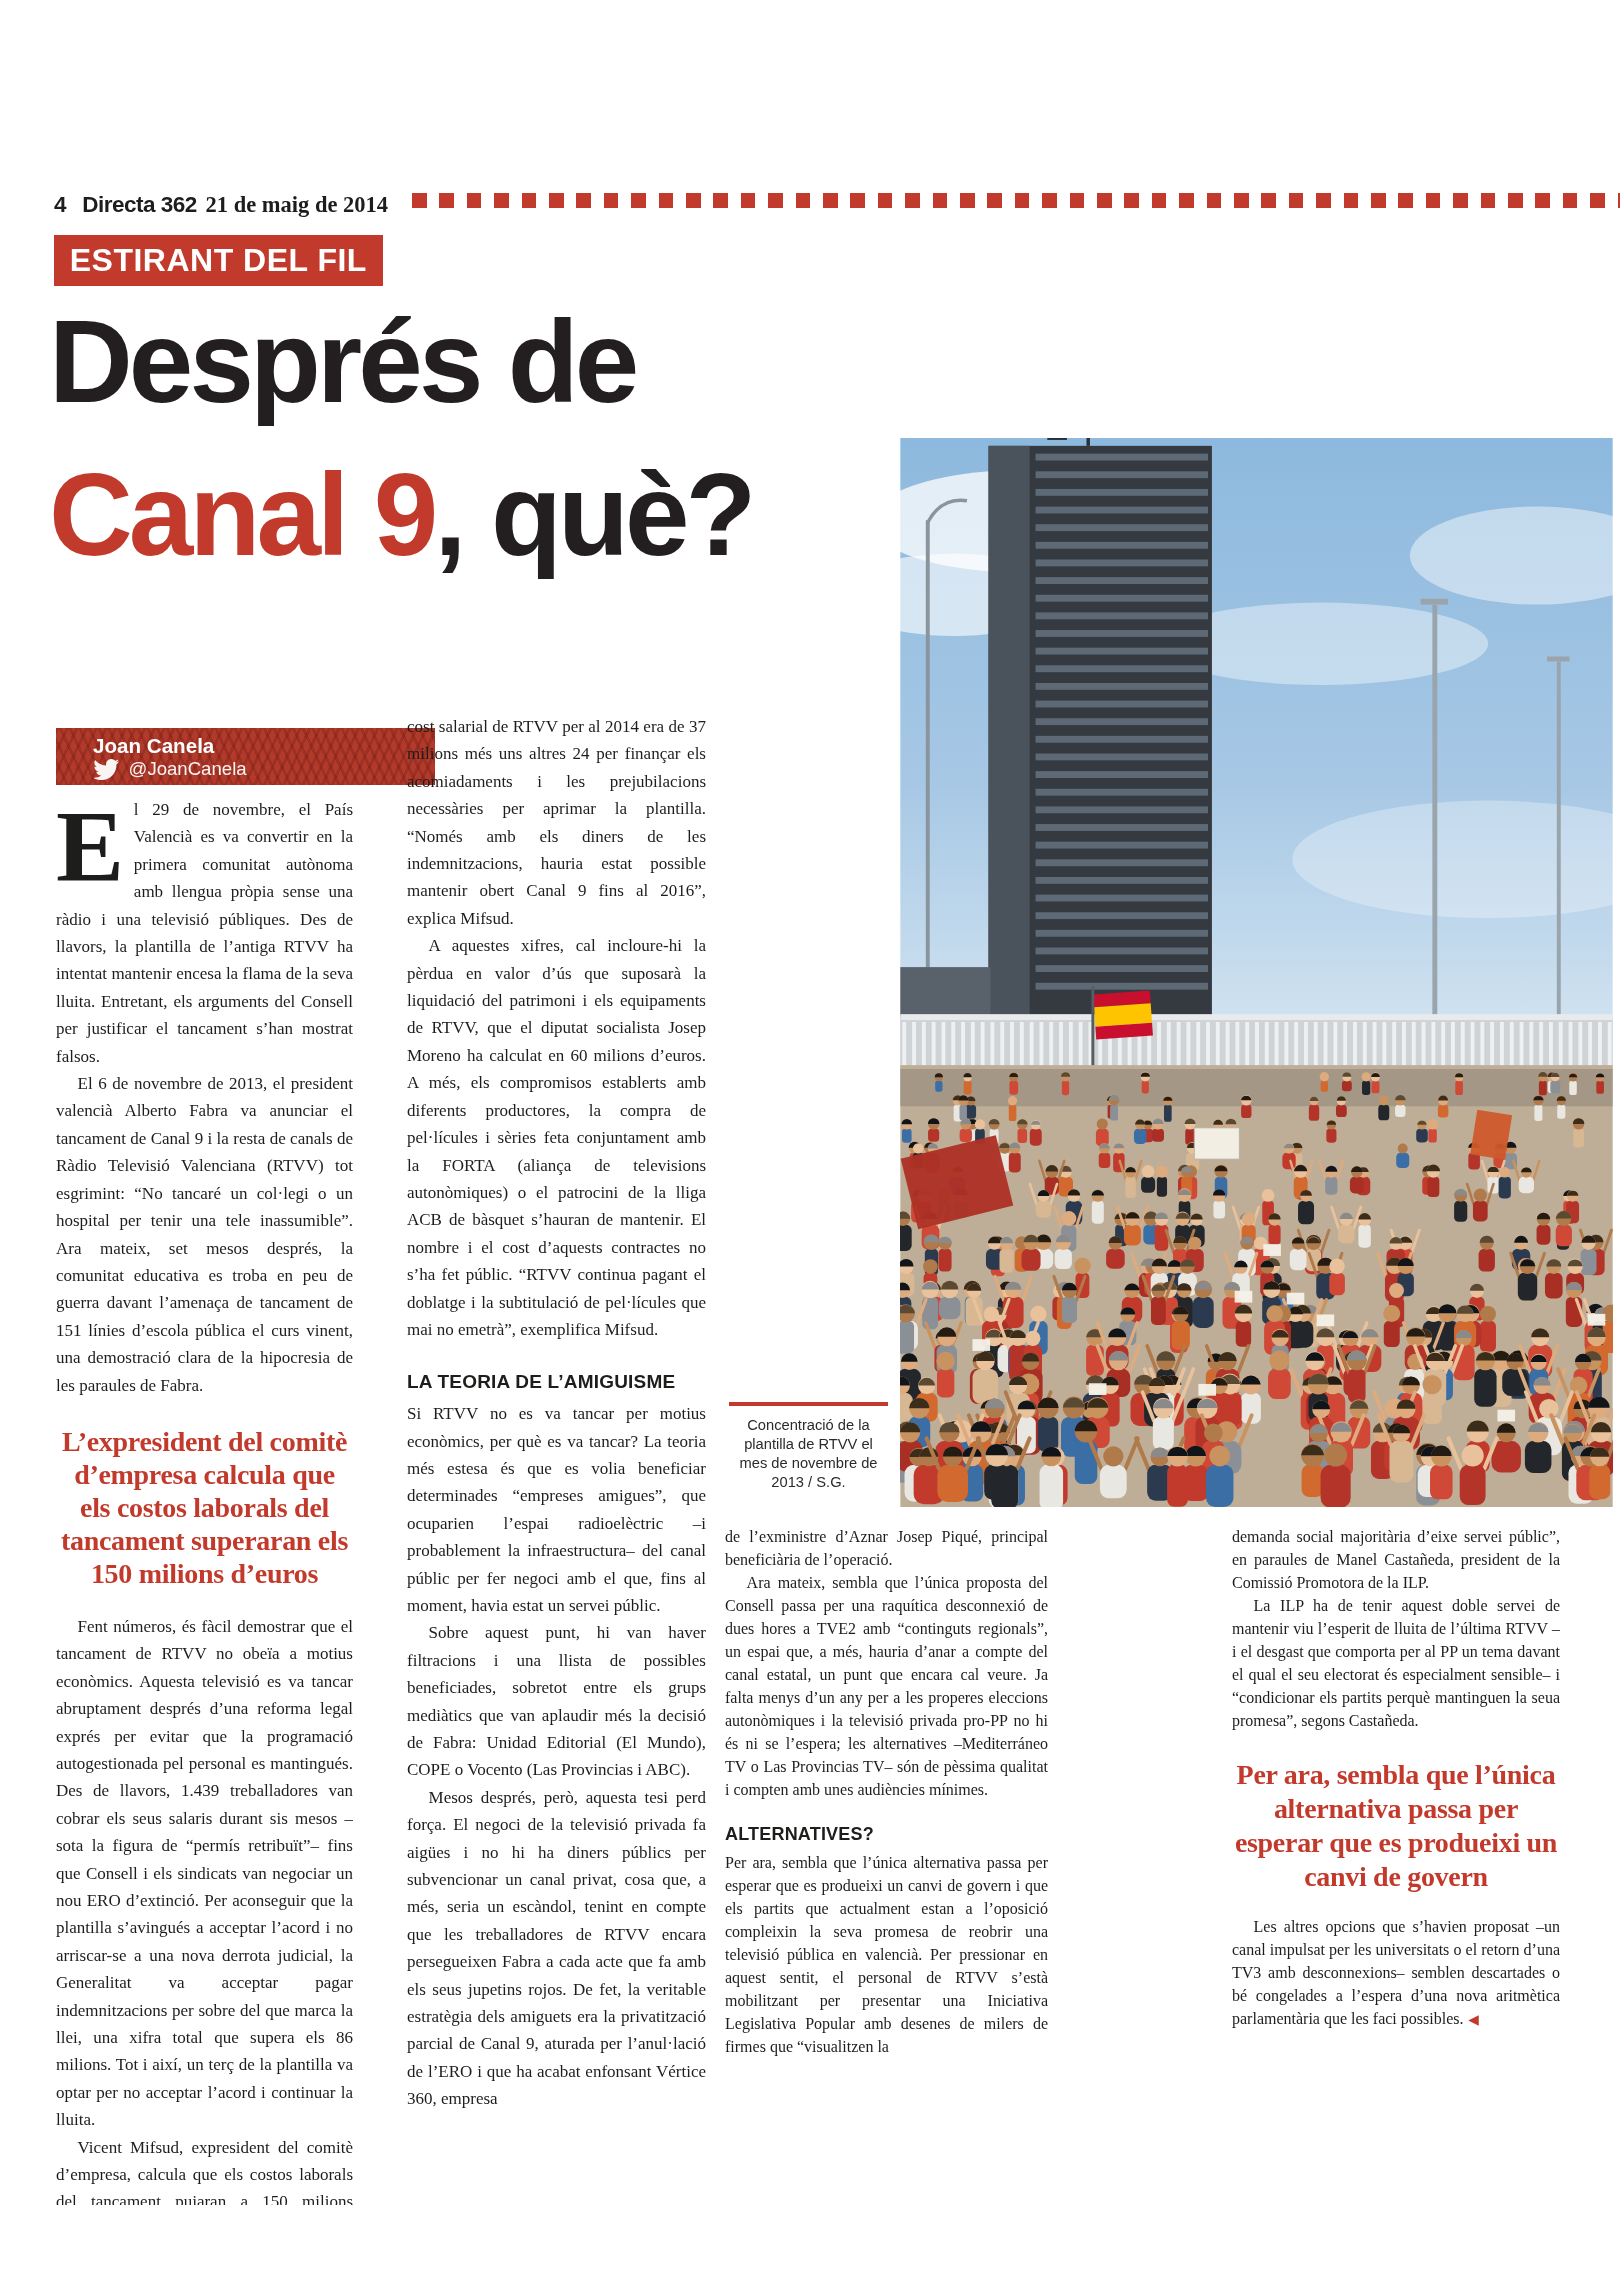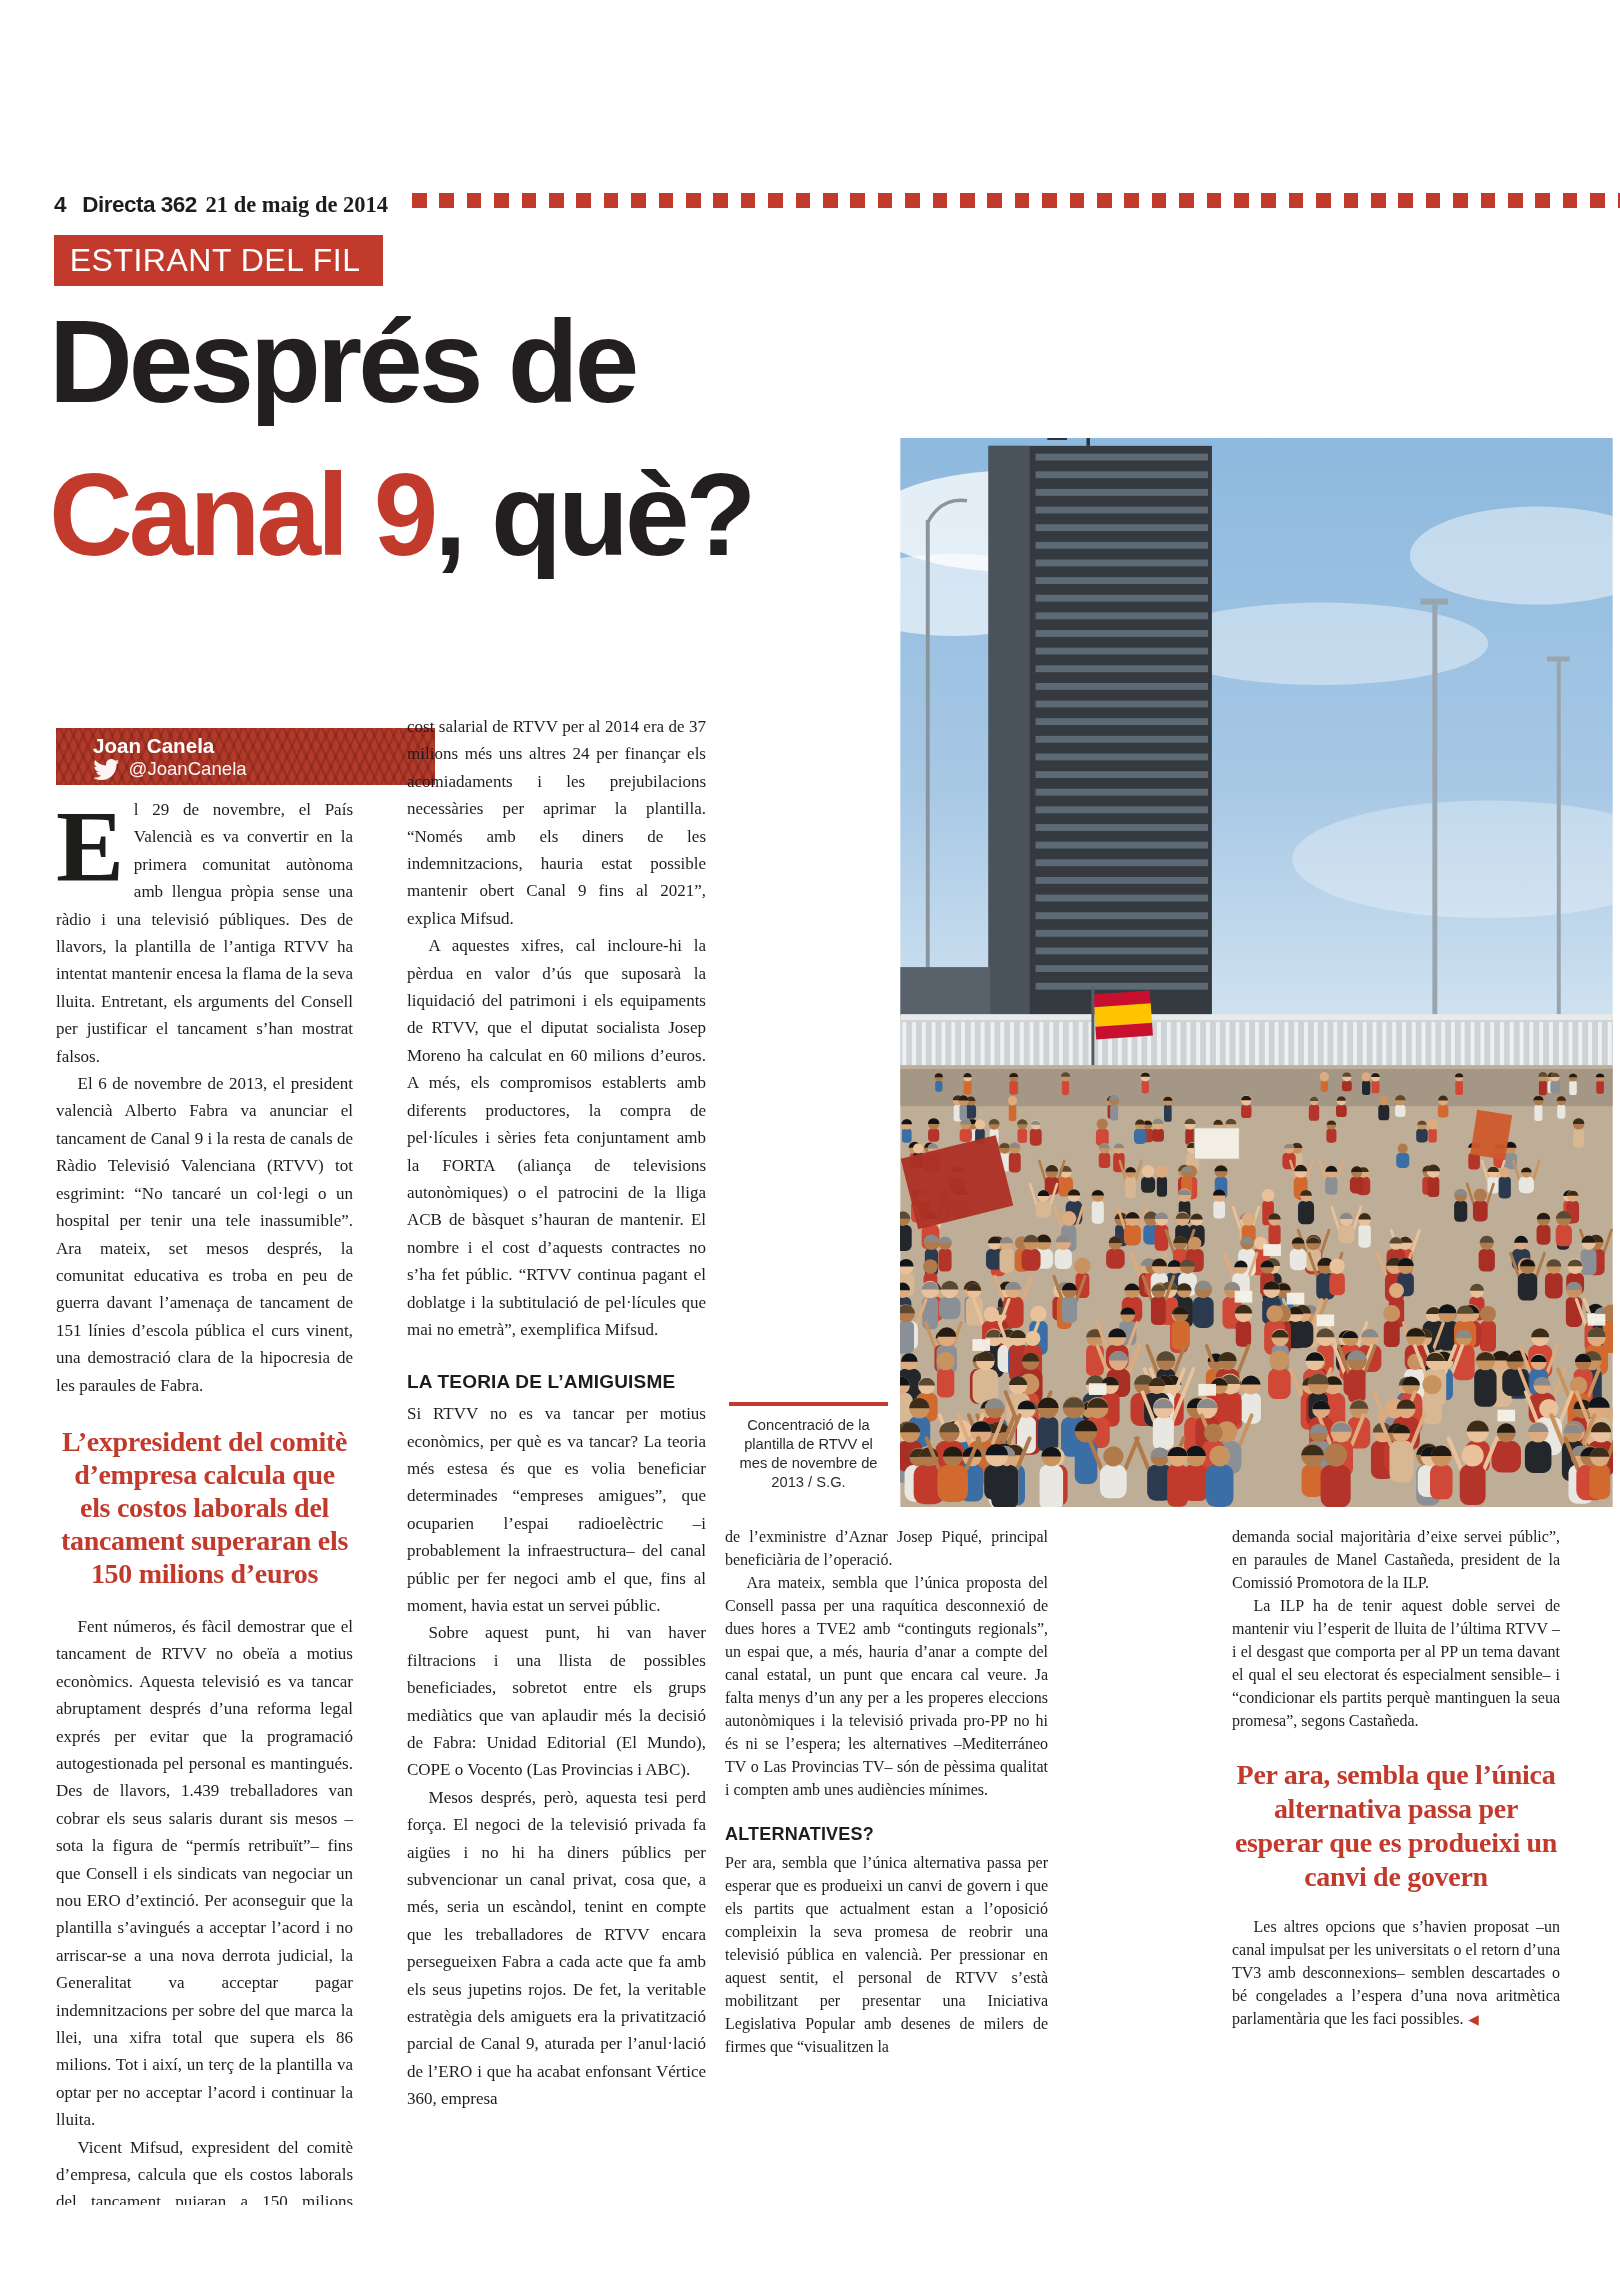--- a/index.html
+++ b/index.html
@@ -8,21 +8,21 @@
 
   
   .folio{position:absolute;left:54px;top:192px;font-size:22.5px;white-space:nowrap}
   .folio .pgnum{font-family:"Liberation Sans",sans-serif;font-weight:bold;margin-right:15.7px}
   .folio .pub{font-family:"Liberation Sans",sans-serif;font-weight:bold;letter-spacing:-0.5px}
   .folio .date{font-family:"Liberation Serif",serif;font-weight:bold;margin-left:8.8px}
   .dots{position:absolute;left:412px;top:193px;width:1209px;height:14.7px;
         background:repeating-linear-gradient(90deg,#c23a2c 0 14.7px,transparent 14.7px 27.4px)}
 
   .banner{position:absolute;left:54px;top:235px;width:329px;height:51px;background:#c23a2c;
-          color:#fff;font-family:"Liberation Sans",sans-serif;font-weight:normal;font-size:32px;
+          color:#fff;font-family:"Liberation Sans",sans-serif;font-weight:bold;font-size:32px;
           letter-spacing:0.5px;display:flex;align-items:center;padding-left:15.7px;box-sizing:border-box}
 
   
   .headline{position:absolute;left:49px;top:286px;margin:0;font-family:"Liberation Sans",sans-serif;
             font-weight:bold;font-size:116px;line-height:153px;letter-spacing:-3.9px;color:#231f20;white-space:nowrap}
   .hl-red{color:#c23a2c}
 
   
   .byline{position:absolute;left:56px;top:728px;width:379px;height:57px;background:#b13a2b;
           background-image:
@@ -1388,21 +1388,21 @@
 
   <section class="col col1">
     <p><span class="dropcap">E</span><span>l 29 de novembre, el País Valencià es va convertir en la primera comunitat autònoma amb llengua pròpia sense una ràdio i una televisió públiques. Des de llavors, la plantilla de l’antiga RTVV ha intentat mantenir encesa la flama de la seva lluita. Entretant, els arguments del Consell per justificar el tancament s’han mostrat falsos.</span></p>
     <p class="ind">El 6 de novembre de 2013, el president valencià Alberto Fabra va anunciar el tancament de Canal 9 i la resta de canals de Ràdio Televisió Valenciana (RTVV) tot esgrimint: “No tancaré un col·legi o un hospital per tenir una tele inassumible”. Ara mateix, set mesos després, la comunitat educativa es troba en peu de guerra davant l’amenaça de tancament de 151 línies d’escola pública el curs vinent, una demostració clara de la hipocresia de les paraules de Fabra.</p>
     <div class="pullquote">L’expresident del comitè d’empresa calcula que els costos laborals del tancament superaran els 150 milions d’euros</div>
     <p class="ind">Fent números, és fàcil demostrar que el tancament de RTVV no obeïa a motius econòmics. Aquesta televisió es va tancar abruptament després d’una reforma legal exprés per evitar que la programació autogestionada pel personal es mantingués. Des de llavors, 1.439 treballadores van cobrar els seus salaris durant sis mesos –sota la figura de “permís retribuït”– fins que Consell i els sindicats van negociar un nou ERO d’extinció. Per aconseguir que la plantilla s’avingués a acceptar l’acord i no arriscar-se a una nova derrota judicial, la Generalitat va acceptar pagar indemnitzacions per sobre del que marca la llei, una xifra total que supera els 86 milions. Tot i així, un terç de la plantilla va optar per no acceptar l’acord i continuar la lluita.</p>
     <p class="ind">Vicent Mifsud, expresident del comitè d’empresa, calcula que els costos laborals del tancament pujaran a 150 milions d’euros, inclosos els 138 salaris que RTVV pagarà fins al 2016 (quan culminarà el procés de liquidació) i les aportacions a la seguretat social del personal més gran de 55 anys. Segons la seva proposta, el</p>
   </section>
 
   <section class="col col2">
-    <p>cost salarial de RTVV per al 2014 era de 37 milions més uns altres 24 per finançar els acomiadaments i les prejubilacions necessàries per aprimar la plantilla. “Només amb els diners de les indemnitzacions, hauria estat possible mantenir obert Canal 9 fins al 2021”, explica Mifsud.</p>
+    <p>cost salarial de RTVV per al 2014 era de 37 milions més uns altres 24 per finançar els acomiadaments i les prejubilacions necessàries per aprimar la plantilla. “Només amb els diners de les indemnitzacions, hauria estat possible mantenir obert Canal 9 fins al 2016”, explica Mifsud.</p>
     <p class="ind">A aquestes xifres, cal incloure-hi la pèrdua en valor d’ús que suposarà la liquidació del patrimoni i els equipaments de RTVV, que el diputat socialista Josep Moreno ha calculat en 60 milions d’euros. A més, els compromisos establerts amb diferents productores, la compra de pel·lícules i sèries feta conjuntament amb la FORTA (aliança de televisions autonòmiques) o el patrocini de la lliga ACB de bàsquet s’hauran de mantenir. El nombre i el cost d’aquests contractes no s’ha fet públic. “RTVV continua pagant el doblatge i la subtitulació de pel·lícules que mai no emetrà”, exemplifica Mifsud.</p>
     <div class="subhead">LA TEORIA DE L’AMIGUISME</div>
     <p>Si RTVV no es va tancar per motius econòmics, per què es va tancar? La teoria més estesa és que es volia beneficiar determinades “empreses amigues”, que ocuparien l’espai radioelèctric –i probablement la infraestructura– del canal públic per fer negoci amb el que, fins al moment, havia estat un servei públic.</p>
     <p class="ind">Sobre aquest punt, hi van haver filtracions i una llista de possibles beneficiades, sobretot entre els grups mediàtics que van aplaudir més la decisió de Fabra: Unidad Editorial (El Mundo), COPE o Vocento (Las Provincias i ABC).</p>
     <p class="ind">Mesos després, però, aquesta tesi perd força. El negoci de la televisió privada fa aigües i no hi ha diners públics per subvencionar un canal privat, cosa que, a més, seria un escàndol, tenint en compte que les treballadores de RTVV encara persegueixen Fabra a cada acte que fa amb els seus jupetins rojos. De fet, la veritable estratègia dels amiguets era la privatització parcial de Canal 9, aturada per l’anul·lació de l’ERO i que ha acabat enfonsant Vértice 360, empresa</p>
   </section>
 
   <section class="col col3">
     <p>de l’exministre d’Aznar Josep Piqué, principal beneficiària de l’operació.</p>
     <p class="ind">Ara mateix, sembla que l’única proposta del Consell passa per una raquítica desconnexió de dues hores a TVE2 amb “continguts regionals”, un espai que, a més, hauria d’anar a compte del canal estatal, un punt que encara cal veure. Ja falta menys d’un any per a les properes eleccions autonòmiques i la televisió privada pro-PP no hi és ni se l’espera; les alternatives –Mediterráneo TV o Las Provincias TV– són de pèssima qualitat i compten amb unes audiències mínimes.</p>

